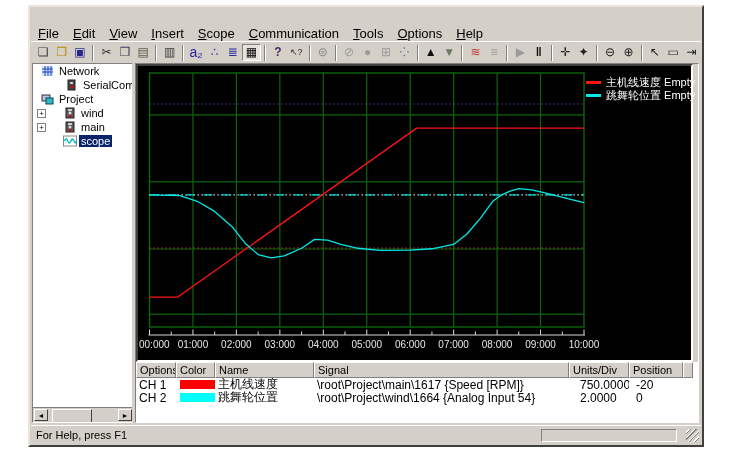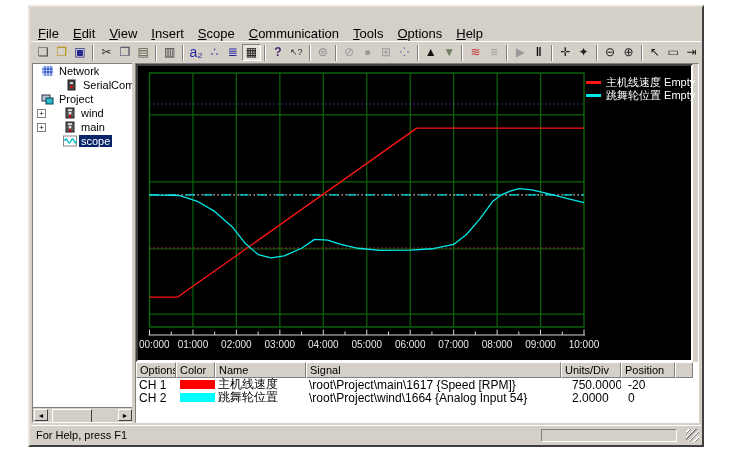--- a/index.html
+++ b/index.html
@@ -53,21 +53,21 @@
   .lswatch{width:15px;height:3px;margin-right:5px;flex:0 0 auto}
   .ltext{font-size:11px;color:#fff;white-space:nowrap}
   
   .grid-header{position:absolute;left:0;top:298px;width:557px;height:16px;background:#d4d0c8;display:flex;font-size:11px;color:#000}
   .hcell{box-sizing:border-box;border:1px solid;border-color:#fff #808080 #808080 #fff;
          padding:1px 0 0 3px;overflow:hidden;white-space:nowrap}
   .grid-rows{position:absolute;left:0;top:314px;width:557px;bottom:0;background:#fff;font-size:12px;color:#000}
   .grow{height:13px;display:flex;align-items:center}
   .gcell{box-sizing:border-box;padding-left:3px;overflow:hidden;white-space:nowrap}
   .cswatch{width:36px;height:9px;margin-left:4px}
-  .w0{width:40px}.w1{width:39px}.w2{width:91px}.w3{width:255px}.w4{width:60px}.w5{width:54px}.w6{flex:1}
+  .w0{width:40px}.w1{width:39px}.w2{width:99px}.w3{width:255px}.w4{width:60px}.w5{width:54px}.w6{flex:1}
   
   .statusbar{position:absolute;left:1px;right:1px;bottom:1px;height:18px;background:#d4d0c8;
              border-top:1px solid #fff;font-size:11px;color:#000}
   .sb-text{position:absolute;left:5px;top:3px}
   .sb-box{position:absolute;right:24px;top:3px;width:134px;height:11px;border:1px solid;border-color:#808080 #fff #fff #808080}
   .sb-grip{position:absolute;right:2px;bottom:2px;width:13px;height:13px;
            background:repeating-linear-gradient(135deg,transparent 0 2px,#fff 2px 3px,#808080 3px 4px)}
 </style>
 </head>
 <body>

